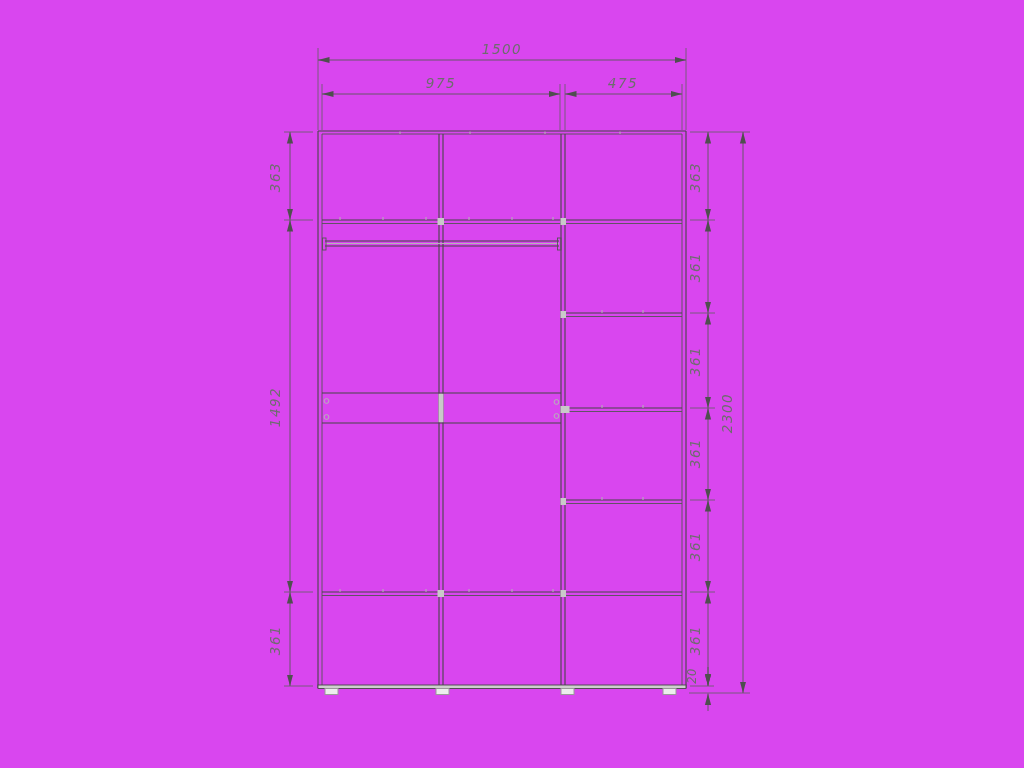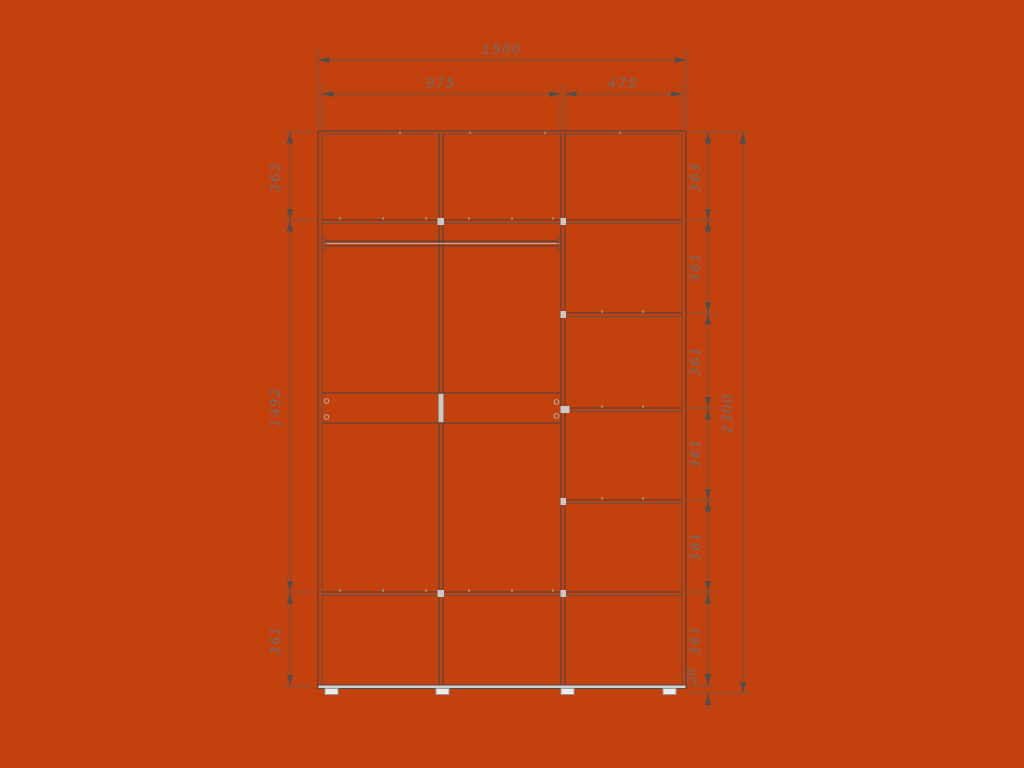--- a/index.html
+++ b/index.html
@@ -8,21 +8,21 @@
     width: 1024px;
     height: 768px;
     background: #ffffff;
     overflow: hidden;
     font-family: "DejaVu Sans", sans-serif;
   }
   .canvas {
     position: relative;
     width: 1024px;
     height: 768px;
-    background: #c2410c;
+    background: #d946ef;
   }
   svg { display: block; }
   .struct { stroke: #474747; stroke-width: 1.1; fill: none; }
   .struct-thin { stroke: #555555; stroke-width: 0.9; fill: none; }
   .gray-mark { fill: #c9c9c9; stroke: none; }
   .lt { stroke: #b5b5b5; stroke-width: 1; fill: none; }
   .dimline { stroke: #5a5a5a; stroke-width: 0.9; fill: none; }
   .extline { stroke: #5f5f5f; stroke-width: 0.8; fill: none; }
   .dimtext {
     font-family: "DejaVu Sans", sans-serif;

